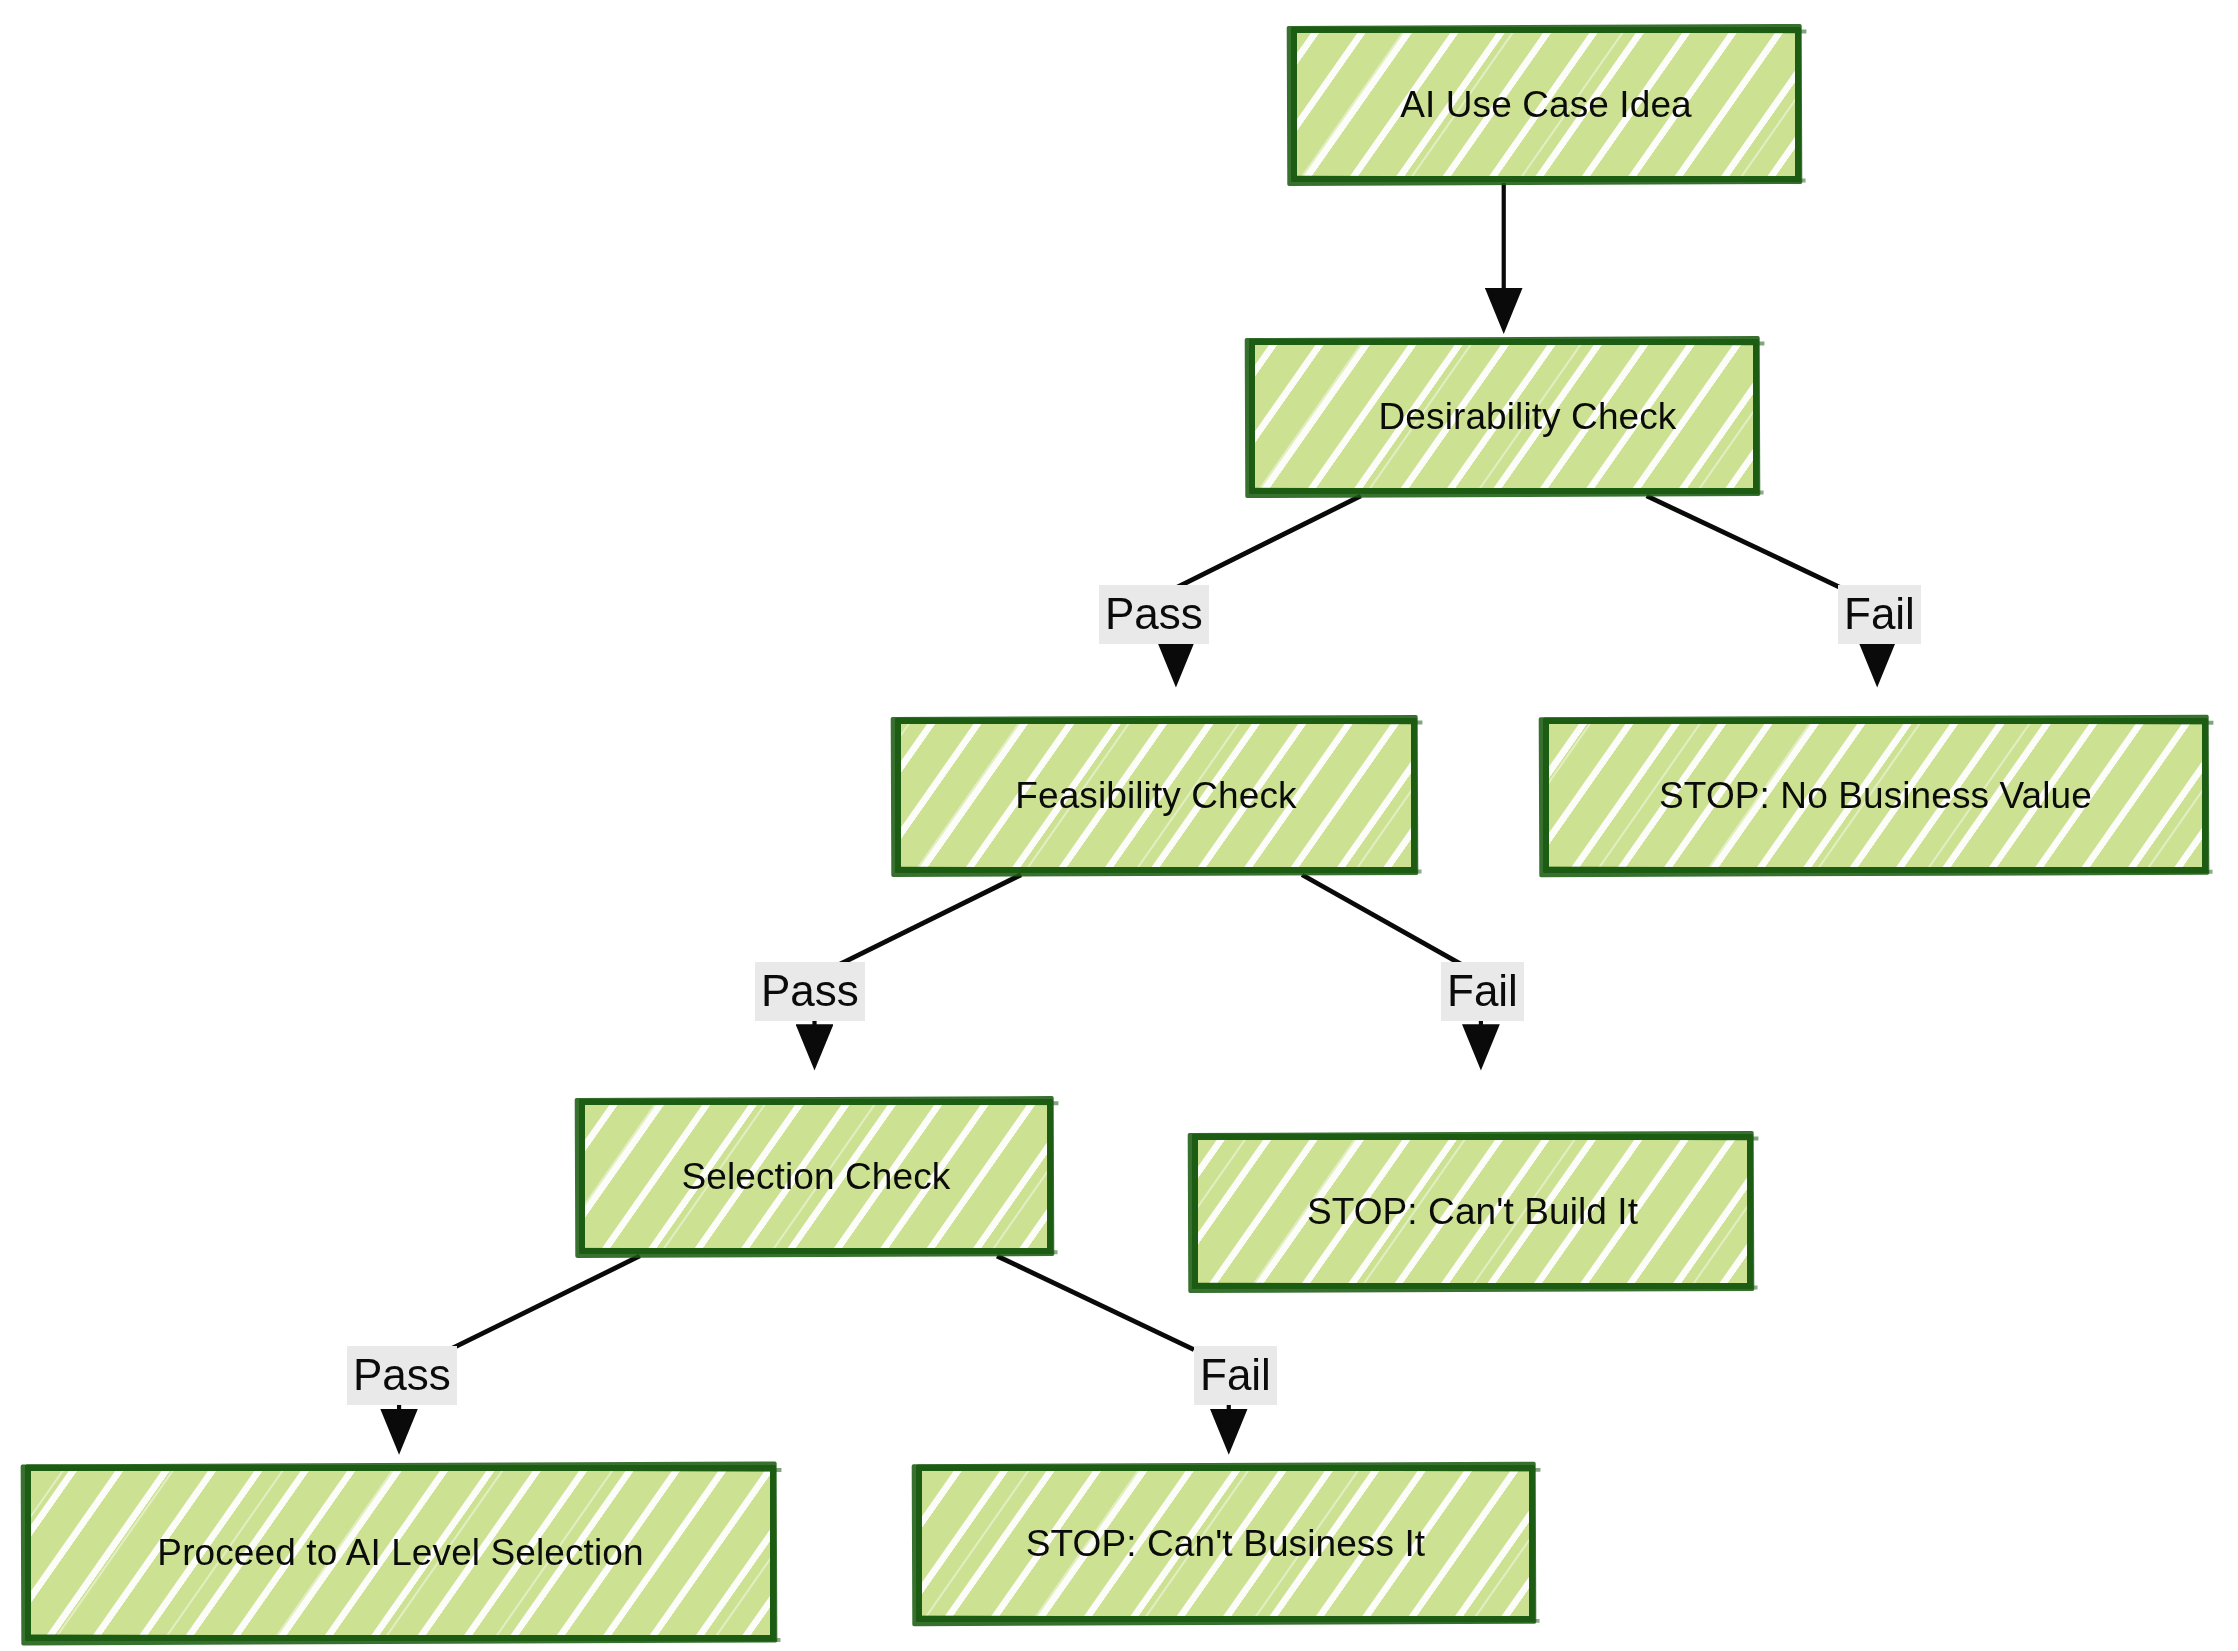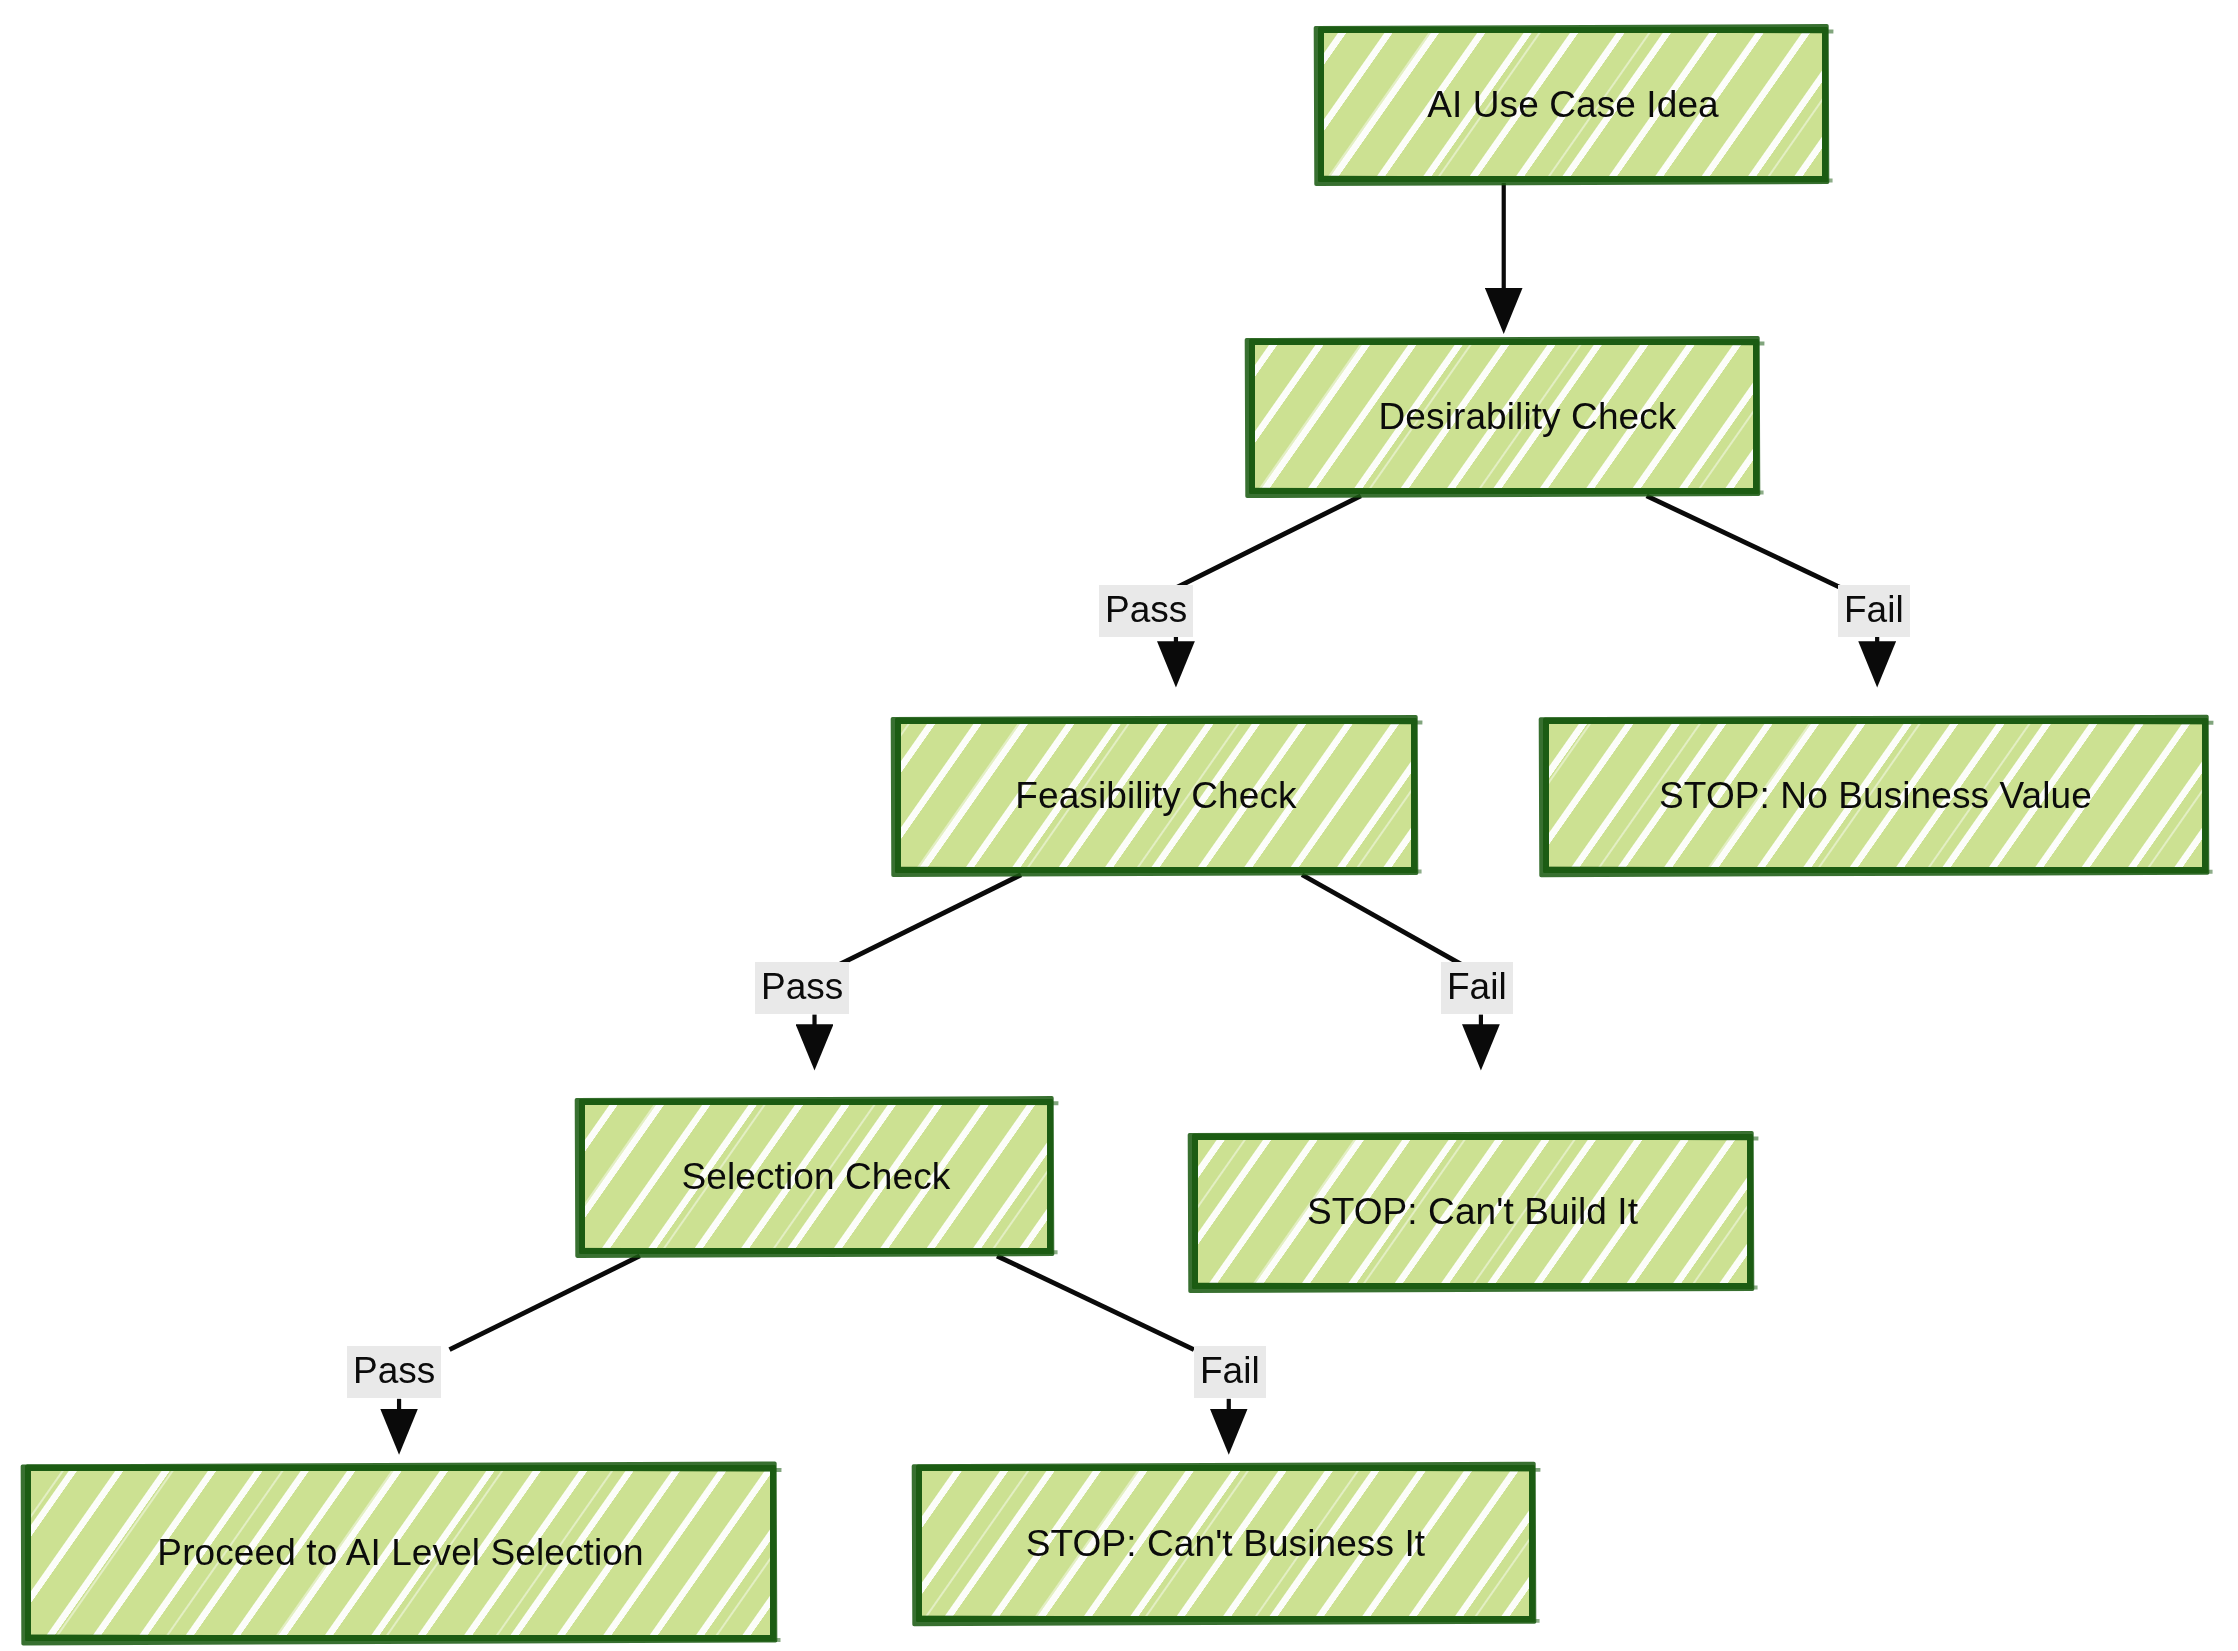--- a/index.html
+++ b/index.html
@@ -90,21 +90,21 @@
     line-height: 1.12;
     letter-spacing: 0.1px;
     text-align: center;
     white-space: nowrap;
     font-family: "Liberation Sans", sans-serif;
   }
   .edge-label {
     position: absolute;
     background: #e9e9e9;
     color: #0b0b0b;
-    font-size: 37px;
+    font-size: 44px;
     line-height: 1.05;
     padding: 6px 6px 7.2px 6px;
     white-space: nowrap;
     font-family: "Liberation Sans", sans-serif;
   }
 </style>
 </head>
 <body>
 
 <div id="canvas">
@@ -144,21 +144,21 @@
       <path d="M1065,2092 L748,2248" fill="none" stroke="#0a0a0a" stroke-width="8"></path>
       <path d="M664,2330 L664,2412" fill="none" stroke="#0a0a0a" stroke-width="7" marker-end="url(#arrowhead)"></path>
     </g>
 
     <g>
       <path d="M1660,2092 L1988,2248" fill="none" stroke="#0a0a0a" stroke-width="8"></path>
       <path d="M2046,2330 L2046,2412" fill="none" stroke="#0a0a0a" stroke-width="7" marker-end="url(#arrowhead)"></path>
     </g>
   </svg>
 
-  <div class="node" style="left:1318px; top:27px; width:510px; height:155px;">
+  <div class="node" style="left:1291px; top:27px; width:510px; height:155px;">
     <span class="node-label">AI Use Case Idea</span>
   </div>
 
   <div class="node" style="left:1249px; top:339px; width:510px; height:155px;padding-left:47px;">
     <span class="node-label">Desirability Check</span>
   </div>
 
   <div class="node" style="left:895px; top:718px; width:522px; height:155px;align-items:center;">
     <span class="node-label">Feasibility Check</span>
   </div>

